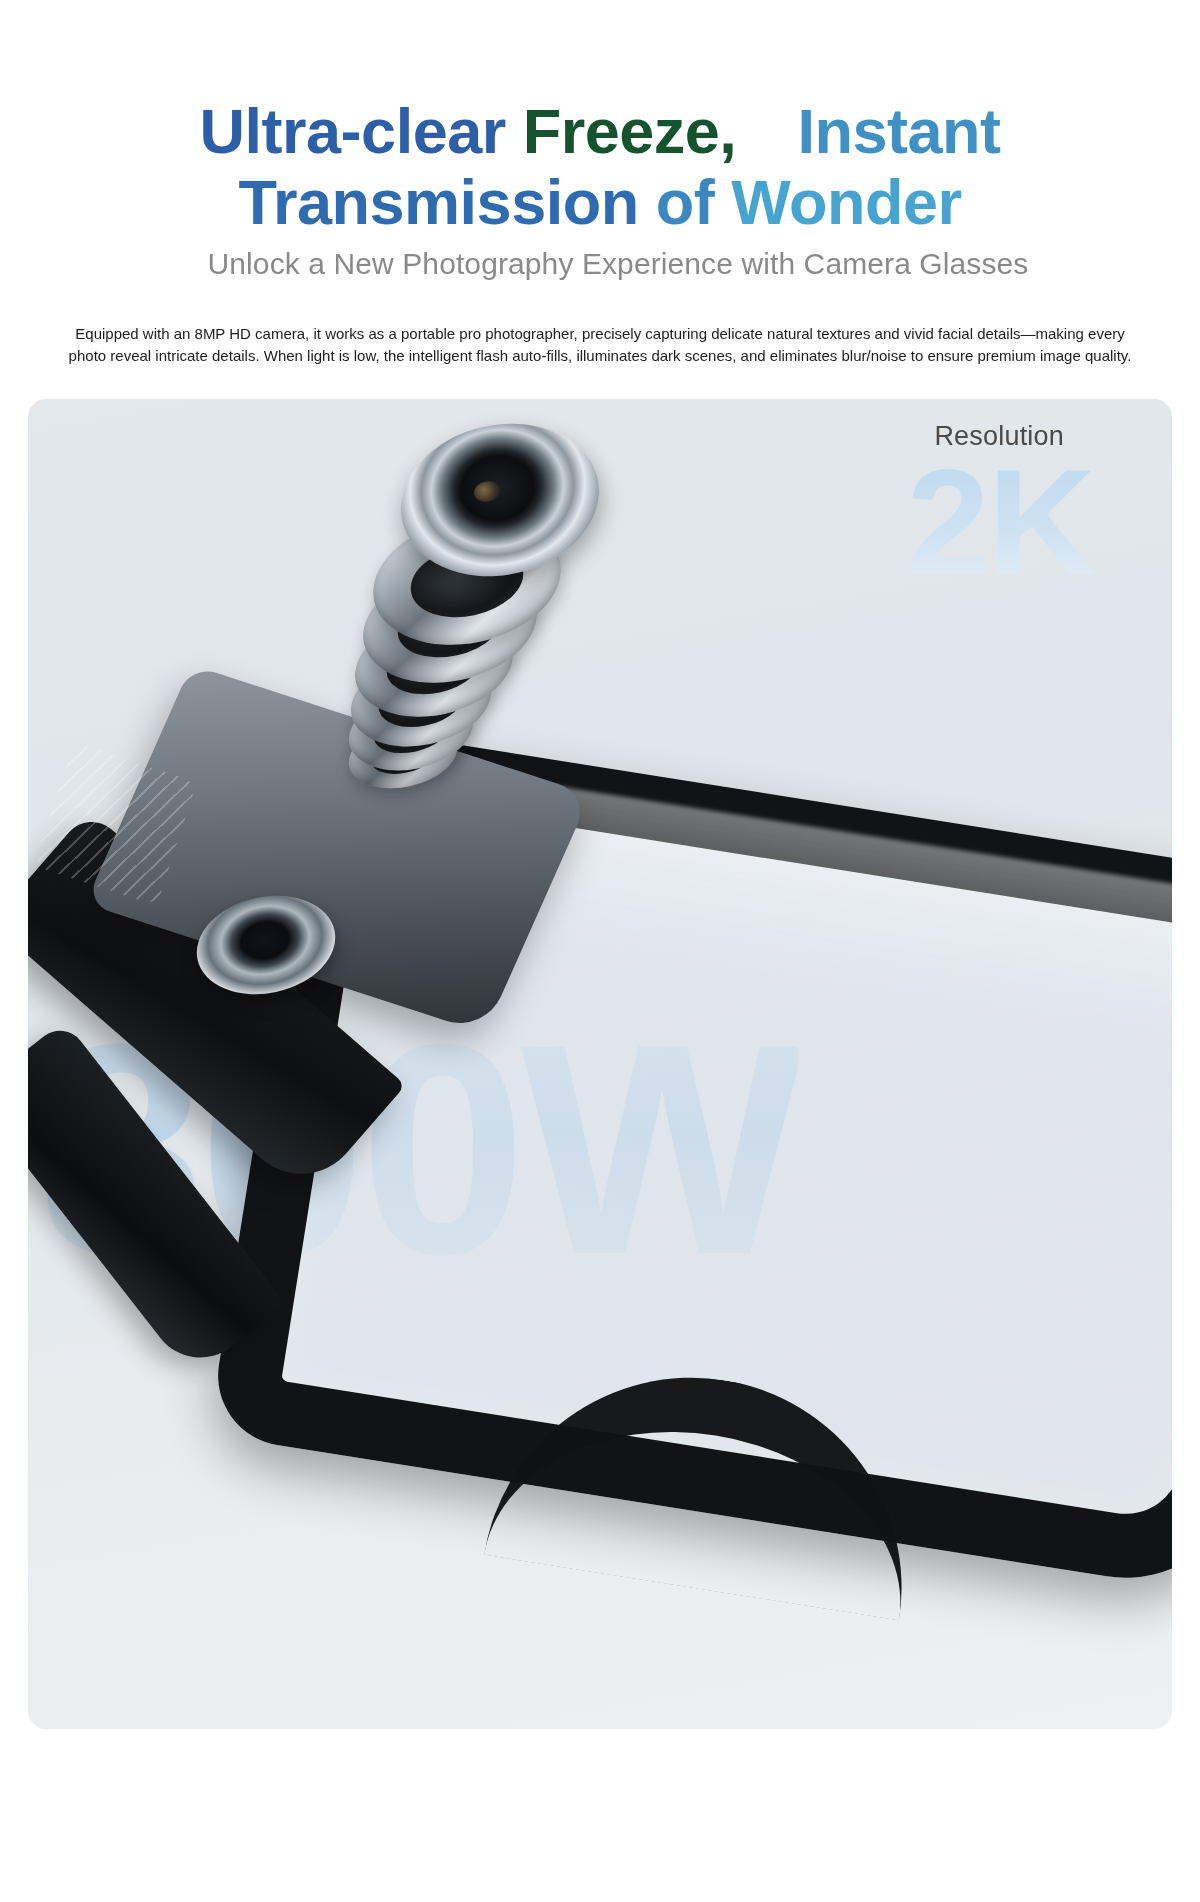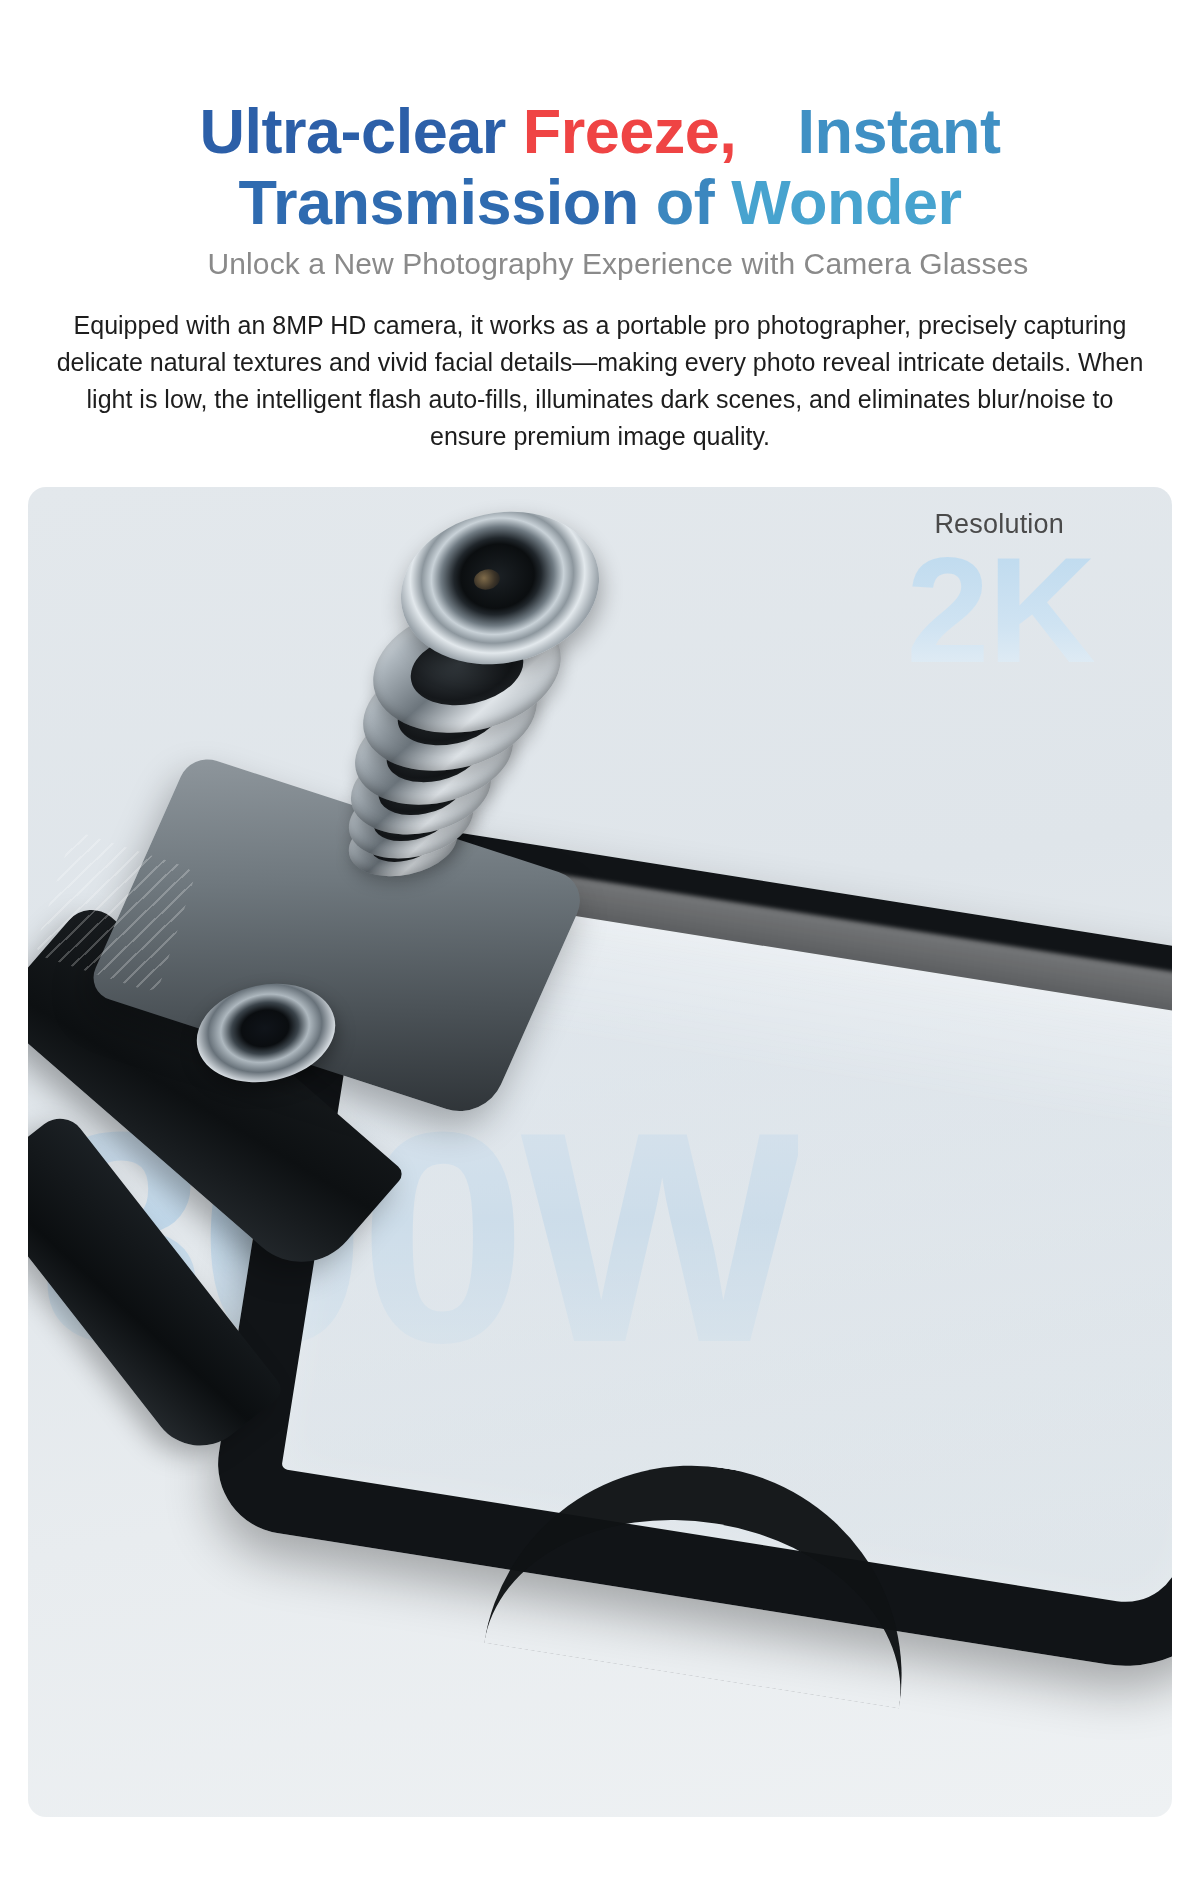--- a/index.html
+++ b/index.html
@@ -30,39 +30,39 @@
     font-size: 63px;
     font-weight: bold;
     line-height: 1.12;
     letter-spacing: -0.5px;
     margin: 0 40px;
     color: #2f6fb5;
   }
   .headline .l1 { display: block; }
   .headline .l2 { display: block; }
   .w-a { color: #2c5fa8; }
-  .w-b { color: #ef4444; }
+  .w-b { color: #14532d; }
   .w-c { color: #3f90c4; margin-left: 44px; }
   .w-f { color: #2f6bb0; }
   .w-g { color: #3b87bf; }
   .w-h { color: #47a3cf; }
 
   .subhead {
     margin: 10px 0 0 0;
     font-size: 30px;
     color: #8a8a8a;
     font-weight: 400;
     letter-spacing: 0.1px;
     padding-left: 36px;
   }
 
   .paragraph {
-    margin: 26px auto 0 auto;
+    margin: 42px auto 0 auto;
     width: 1090px;
-    font-size: 25px;
+    font-size: 15px;
     line-height: 1.48;
     color: #1d1d1d;
     text-align: center;
   }
 
   
   .hero {
     position: relative;
     margin: 32px 28px 5px 28px;
     height: 1330px;

